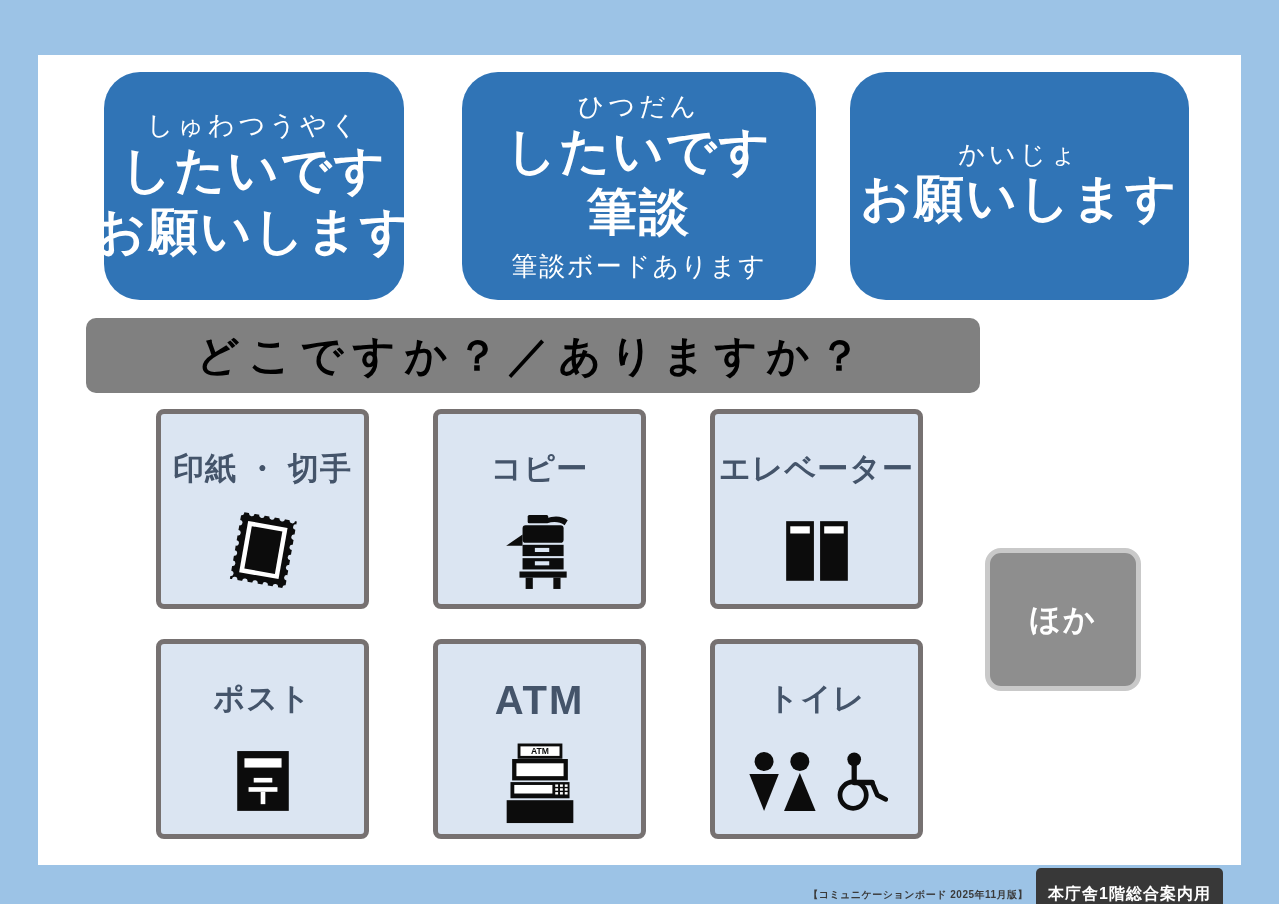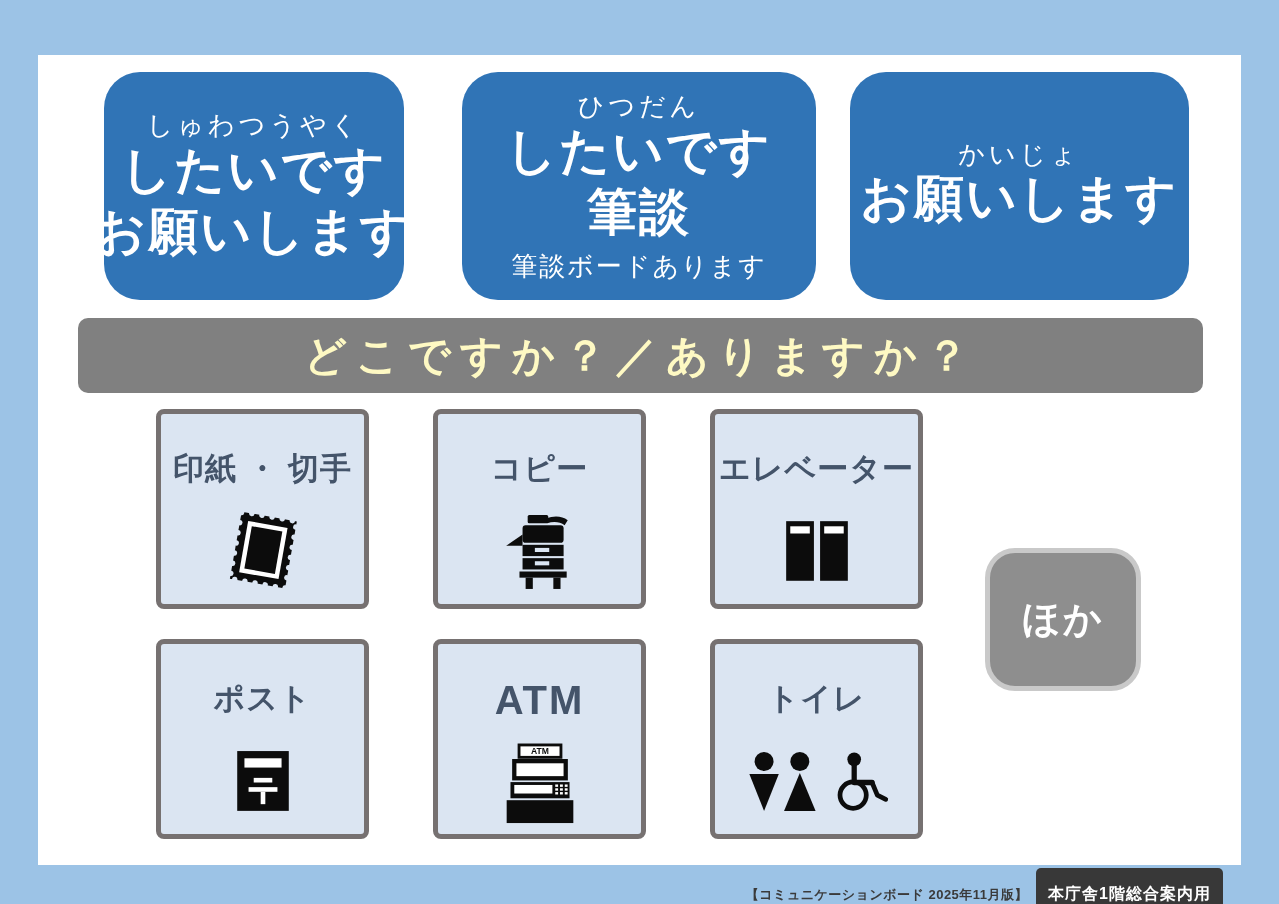--- a/index.html
+++ b/index.html
@@ -24,53 +24,53 @@
     box-sizing:border-box;
   }
   .request-1 { left:66px;  width:300px; }
   .request-2 { left:424px; width:354px;align-items:center; }
   .request-3 { left:812px; width:339px;font-family:Liberation Mono, monospace; }
   .furigana { font-size:26px; letter-spacing:4px; line-height:30px; }
   .req-main { font-size:50px; font-weight:bold; line-height:61px; letter-spacing:2px; white-space:nowrap; }
   .req-note { font-size:26px; line-height:30px; margin-top:8px; letter-spacing:2px; }
   
   .question-bar {
-    position:absolute; left:40px; top:263px; width:1125px; height:75px;
+    position:absolute; left:48px; top:263px; width:894px; height:75px;
     background:#808080; border-radius:10px;
     display:flex; align-items:center; justify-content:center;
-    color:#fef9c3; font-size:42px; font-weight:bold; letter-spacing:9px;
+    color:#000000; font-size:42px; font-weight:bold; letter-spacing:9px;
   }
   
   .tile {
     position:absolute; width:213px; height:200px;
     background:#DBE5F2; border:5px solid #767171; border-radius:8px;
     box-sizing:border-box;
     display:flex; flex-direction:column; align-items:center;
     padding-top:34px; gap:10px;
   }
   .tile-c1 { left:118px; } .tile-c2 { left:395px; } .tile-c3 { left:672px; }
   .tile-r1 { top:354px; }  .tile-r2 { top:584px; }
   .tile-label { font-size:31px; font-weight:bold; color:#44546A; white-space:nowrap; letter-spacing:1px; }
   .tile-label-latin { font-size:40px; letter-spacing:2px; }
   .tile-icon { flex:1; display:flex; align-items:center; justify-content:center; gap:10px; }
   .stamp-rot { transform:rotate(10deg); }
   
   .other-btn {
     position:absolute; left:947px; top:493px; width:156px; height:143px;
-    background:#8E8E8E; border:5px solid #C9C9C9; border-radius:30px;
+    background:#8E8E8E; border:5px solid #C9C9C9; border-radius:16px;
     box-sizing:border-box;
     display:flex; align-items:center; justify-content:center;
-    color:#fff; font-size:38px; font-weight:bold; letter-spacing:2px;
+    color:#fff; font-size:31px; font-weight:bold; letter-spacing:2px;
   }
   
   .footer {
     position:absolute; top:868px; right:56px;
     display:flex; align-items:center; gap:8px;
   }
-  .edition { font-size:13px; font-weight:bold; color:#3A3A3A; letter-spacing:0.5px; }
+  .edition { font-size:10px; font-weight:bold; color:#3A3A3A; letter-spacing:0.5px; }
   .badge {
     background:#383838; color:#fff;
     font-size:16px; font-weight:bold; letter-spacing:1px;
     padding:16px 12px; border-radius:5px;
   }
 </style>
 </head>
 <body>
 
 <div class="card">

